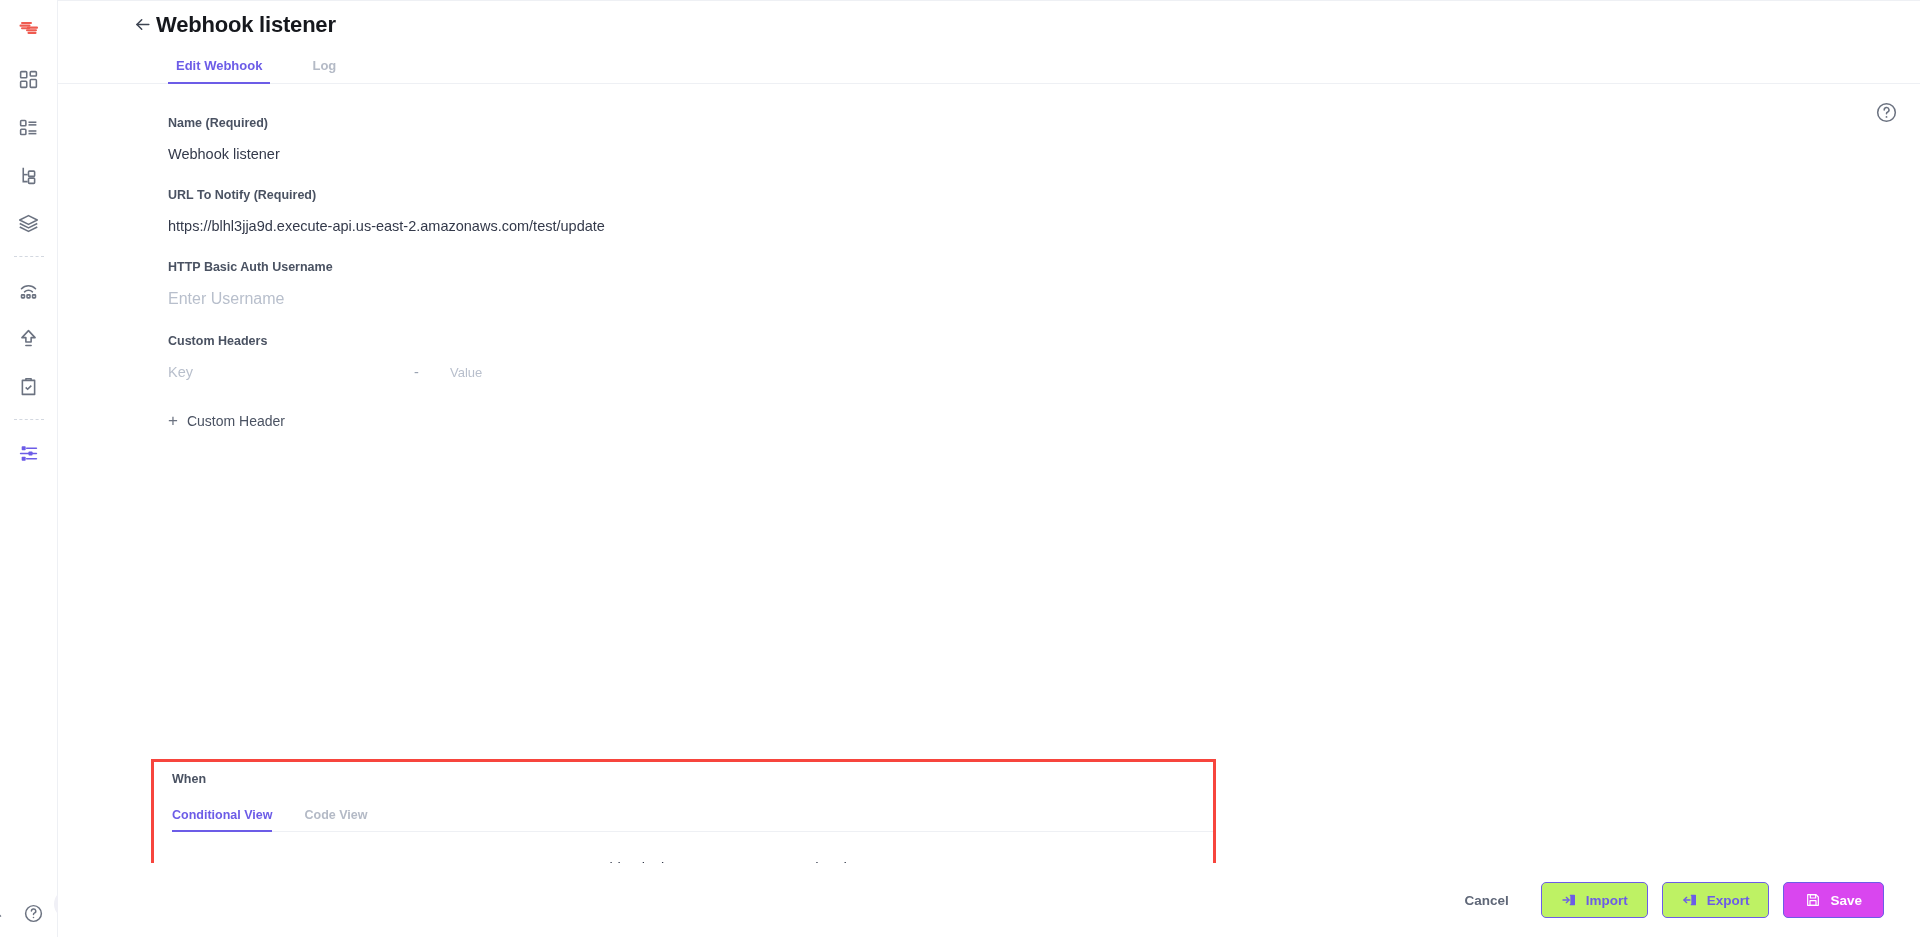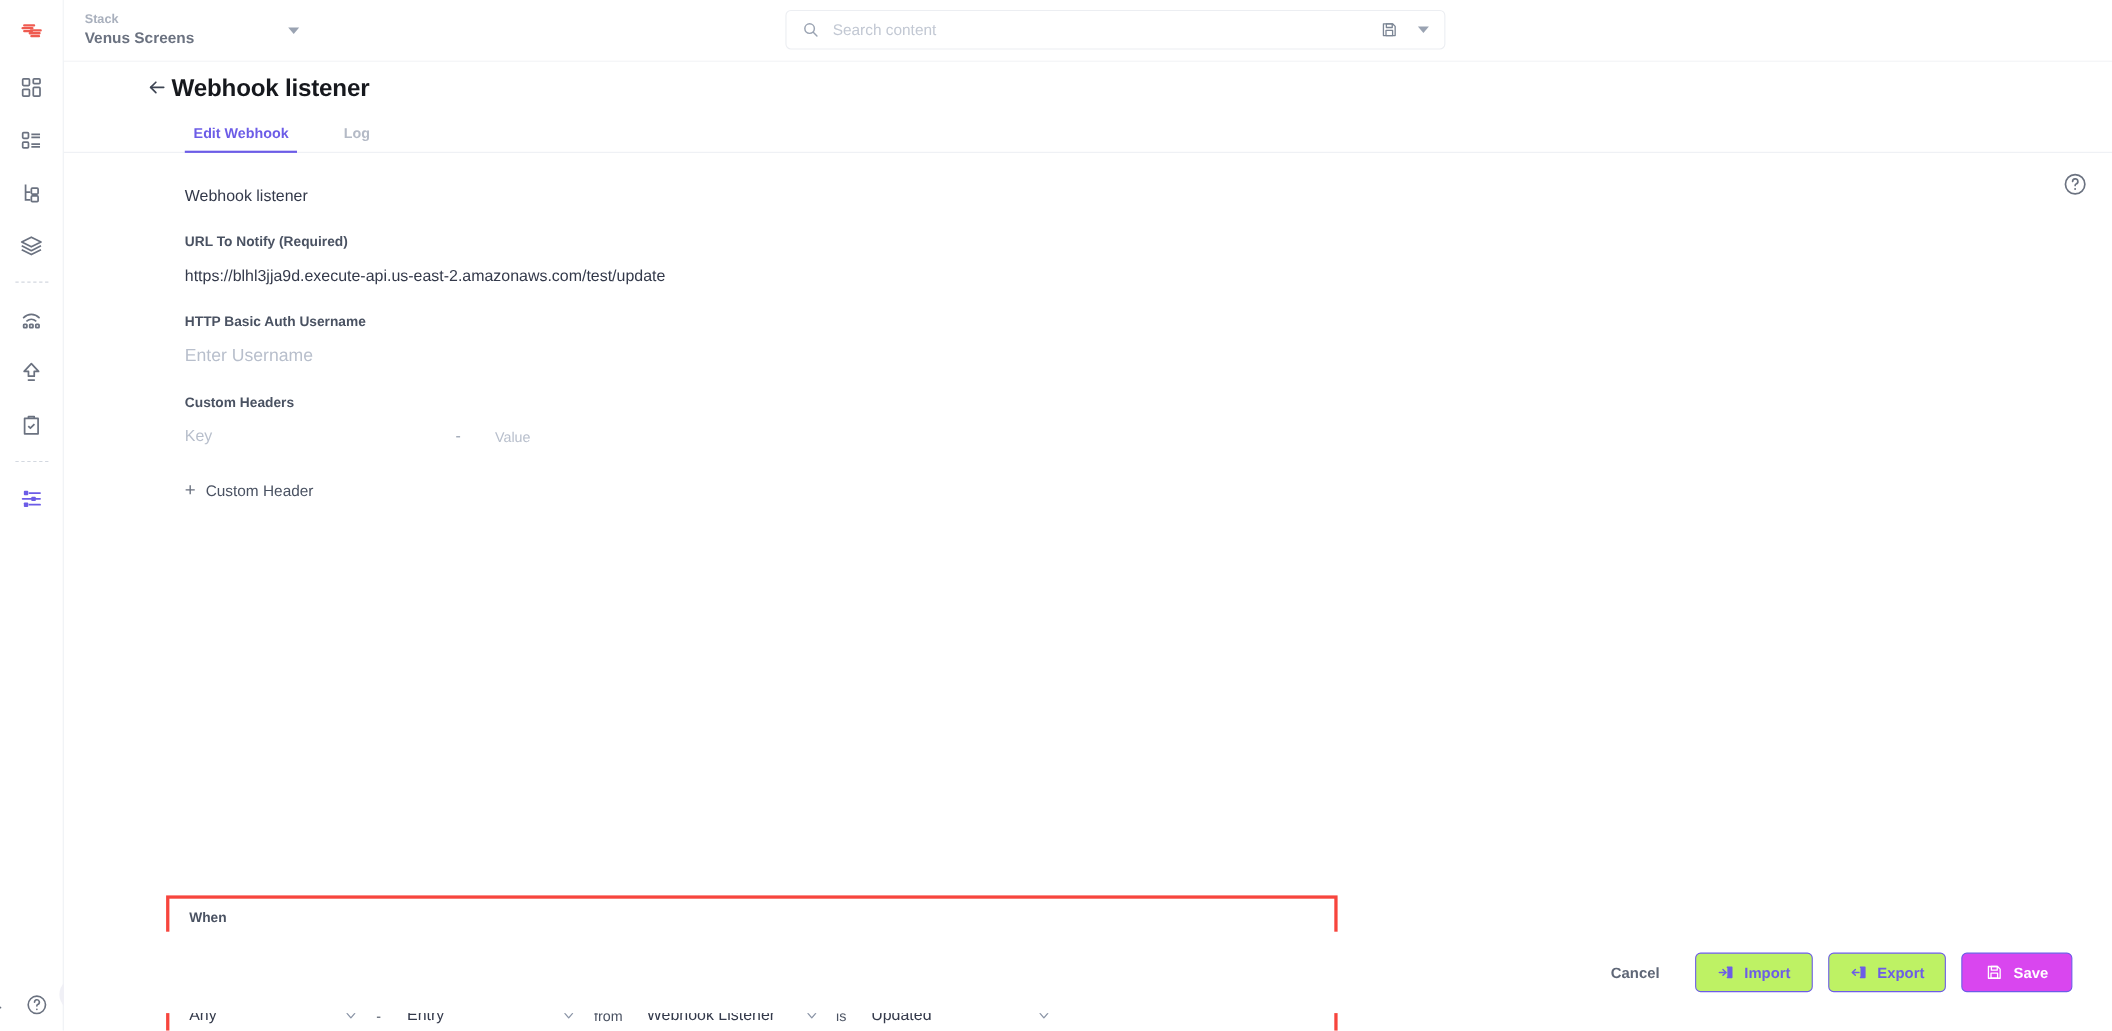--- a/index.html
+++ b/index.html
@@ -150,21 +150,21 @@
   }
   .subtab.active { color: #6c5ce7; border-bottom-color: #6c5ce7; }
   .cond-row { display: flex; align-items: center; margin-top: 28px; }
   .sel { display: flex; align-items: center; cursor: pointer; }
   .sel-text { font-size: 14.5px; color: #33394a; }
   .sel-caret { margin-left: 10px; display: flex; }
   .cond-join { font-size: 13px; color: #4a5262; }
 
   
   .footer {
-    position: absolute; left: 0; right: 0; bottom: 16px; height: 74px;
+    position: absolute; left: 0; right: 0; bottom: 0; height: 74px;
     display: flex; align-items: center; justify-content: flex-end;
     padding-right: 36px; gap: 0; background: #fff;
   }
   .btn {
     height: 36px; border-radius: 5px; font-size: 13.5px; font-weight: 700;
     display: inline-flex; align-items: center; justify-content: center; gap: 9px;
     cursor: pointer; font-family: "Liberation Sans", sans-serif;
   }
   .btn-text { color: #5f6777; background: none; border: 0; padding: 0 18px; margin-right: 14px; }
   .btn-outline {
@@ -288,47 +288,20 @@
           <path d="M9.6 9.2a2.5 2.5 0 1 1 3.3 2.4c-.6.25-.9.7-.9 1.5" stroke-linecap="round"></path>
           <circle cx="12" cy="16.6" r=".9" fill="#6b7280" stroke="none"></circle>
         </svg>
       </div>
       <div class="avatar">KC</div>
     </div>
   </div>
 
   <div class="right">
 
-    <div class="topbar">
-      <div class="stack-picker">
-        <div class="stack-txt">
-          <div class="stack-label">Stack</div>
-          <div class="stack-name">Venus Screens</div>
-        </div>
-        <div class="caret-down"></div>
-      </div>
-
-      <div class="searchbox">
-        <span class="sb-icon">
-          <svg width="16" height="16" viewBox="0 0 24 24" fill="none" stroke="#9aa3b2" stroke-width="2" stroke-linecap="round">
-            <circle cx="10.5" cy="10.5" r="6.5"></circle>
-              <line x1="15.5" y1="15.5" x2="20.5" y2="20.5"></line>
-          </svg>
-        </span>
-        <input type="text" placeholder="Search content" style="">
-        <span class="sb-icon">
-          <svg width="16" height="16" viewBox="0 0 24 24" fill="none" stroke="#7b8594" stroke-width="1.8" stroke-linejoin="round">
-            <path d="M4 4h12.5L20 7.5V20H4z"></path>
-              <rect x="8" y="4" width="8" height="5"></rect>
-              <rect x="7.5" y="13" width="9" height="7"></rect>
-          </svg>
-        </span>
-        <span class="sb-caret"></span>
-      </div>
-    </div>
 
     <div class="pagehead">
       <span class="back-arrow">
         <svg width="19" height="19" viewBox="0 0 24 24" fill="none" stroke="#3d4452" stroke-width="1.9" stroke-linecap="round" stroke-linejoin="round">
           <line x1="20" y1="12" x2="5" y2="12"></line>
             <polyline points="11,6 5,12 11,18"></polyline>
         </svg>
       </span>
       <h1 class="page-title">Webhook listener</h1>
     </div>
@@ -344,20 +317,21 @@
         <svg width="23" height="23" viewBox="0 0 24 24" fill="none" stroke="#6b7280" stroke-width="1.6">
           <circle cx="12" cy="12" r="9.2"></circle>
           <path d="M9.6 9.3a2.5 2.5 0 1 1 3.3 2.4c-.6.25-.9.7-.9 1.5" stroke-linecap="round"></path>
           <circle cx="12" cy="16.6" r=".95" fill="#6b7280" stroke="none"></circle>
         </svg>
       </span>
 
       <div class="form">
 
         <div class="field">
+          <div class="field-label">Name (Required)</div>
           <div class="field-value">Webhook listener</div>
         </div>
 
         <div class="field">
           <div class="field-label">URL To Notify (Required)</div>
           <div class="field-value">https://blhl3jja9d.execute-api.us-east-2.amazonaws.com/test/update</div>
         </div>
 
         <div class="field">
           <div class="field-label">HTTP Basic Auth Username</div>

